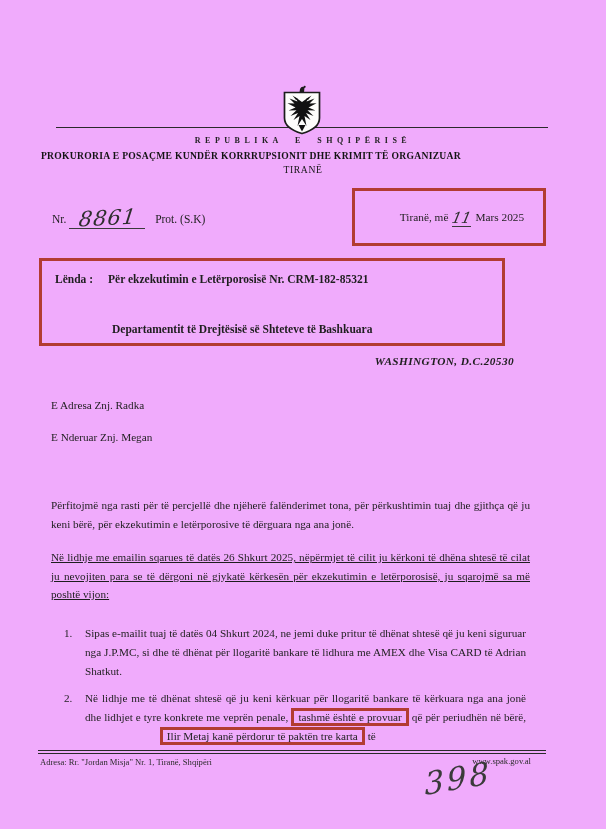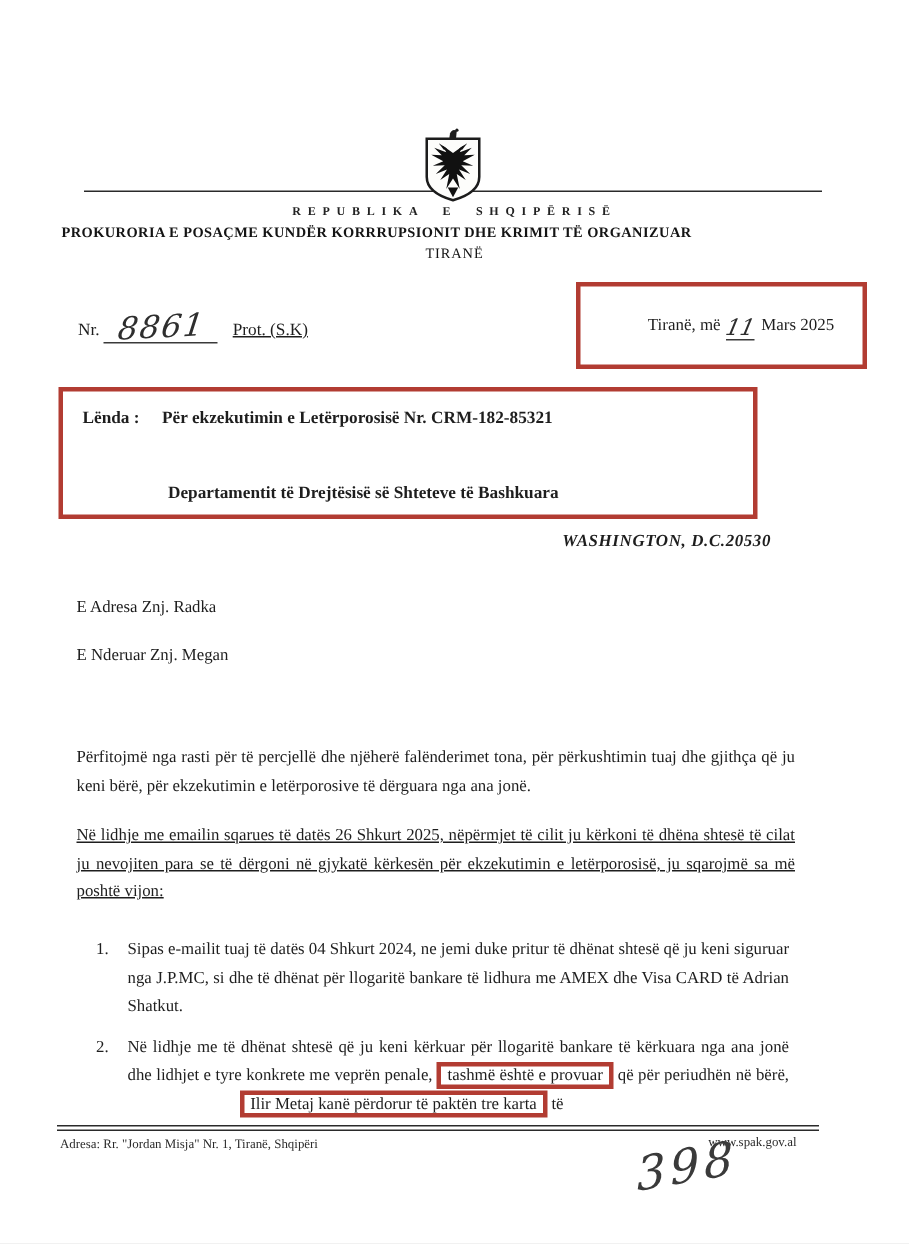--- a/index.html
+++ b/index.html
@@ -1,20 +1,20 @@
 <!DOCTYPE html>
 <html><head>
 <meta charset="utf-8">
 <style>
   * { margin:0; padding:0; box-sizing:border-box; }
   html,body { background:#e8e8e8; }
   .page {
     position:relative;
     width:606px; height:829px;
-    background:#ffffff;
+    background:#f0abfc;
     font-family:"Liberation Serif","DejaVu Serif",serif;
     color:#1e1e1e;
     overflow:hidden;
     margin:0 auto;
   }
   .abs { position:absolute; }
 
   
   .header-rule {
     left:56px; top:127px; width:492px; height:0;
@@ -38,27 +38,27 @@
   }
 
   
   .protocol-line { left:52px; top:204px; font-size:11.5px; white-space:nowrap; }
   .hw { font-family:"DejaVu Serif",serif; font-style:italic; color:#2e2e2e; }
   .hw-number-wrap {
     display:inline-block; width:76px; vertical-align:baseline;
     border-bottom:1.3px solid #3a3a3a; text-align:center;
   }
   .hw-number { font-size:21px; display:inline-block; transform:skewX(-10deg) rotate(-3deg); position:relative; top:2px; letter-spacing:1px; }
-  .protocol-suffix { margin-left:7px;text-decoration:underline; }
+  .protocol-suffix { margin-left:7px; }
 
   .annotation-box { border:3px solid #b23c32; }
   .date-box {
     left:352px; top:188px; width:194px; height:58px;
     display:flex; align-items:center; justify-content:center;
-    padding-left:26px; font-size:11.3px; white-space:nowrap;margin-left:32px;
+    padding-left:26px; font-size:11.3px; white-space:nowrap;
   }
   .hw-day-wrap { display:inline-block; min-width:17px; border-bottom:1.2px solid #3a3a3a; text-align:center; margin:0 4px; }
   .hw-day { font-size:15px; display:inline-block; transform:skewX(-12deg); position:relative; top:1px; }
 
   
   .subject-box { left:39px; top:258px; width:466px; height:88px; }
   .subject-line1 { position:absolute; left:13px; top:12px; font-size:11.5px; font-weight:bold; white-space:nowrap; }
   .subject-label { display:inline-block; margin-right:15px; }
   .subject-line2 { position:absolute; left:70px; top:62px; font-size:11.5px; font-weight:bold; white-space:nowrap; }
 

